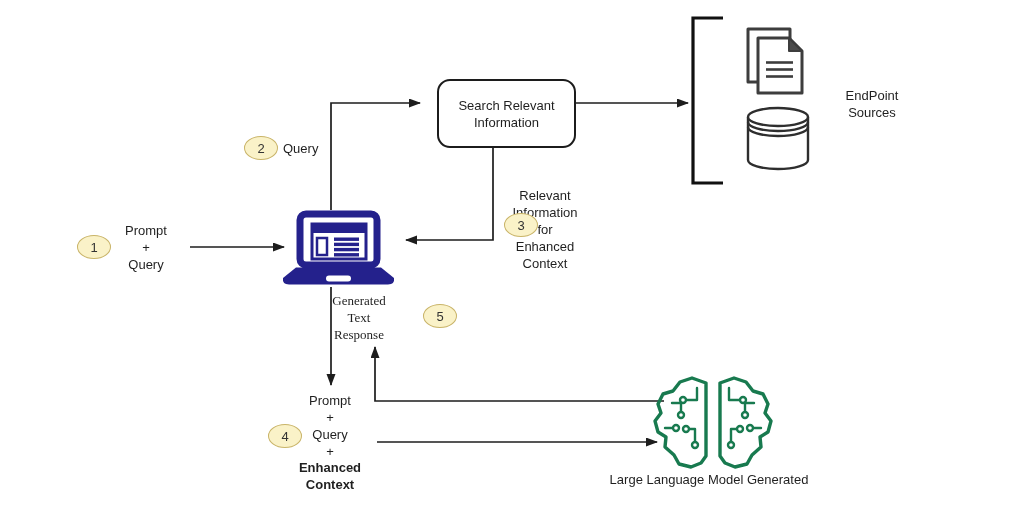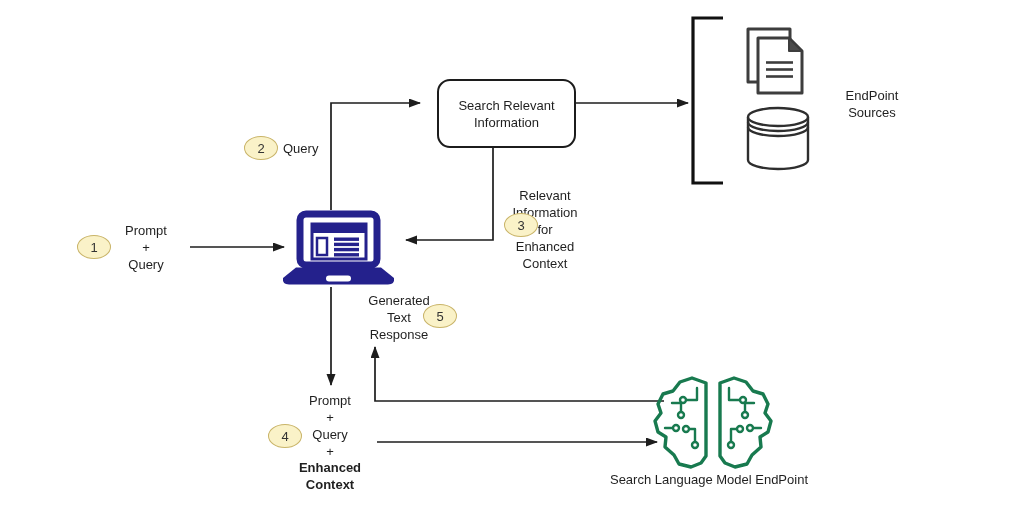--- a/index.html
+++ b/index.html
@@ -125,26 +125,26 @@
 Information
 for
 Enhanced
 Context</div>
   <div class="lbl" style="left:287px;top:392px;width:86px;">Prompt
 +
 Query
 +</div>
   <div class="lbl bold" style="left:287px;top:459px;width:86px;">Enhanced
 Context</div>
-  <div class="lbl" style="left:354px;top:292px;width:90px;">Generated
+  <div class="lbl" style="left:314px;top:292px;width:90px;font-family:Liberation Serif, serif;">Generated
 Text
 Response</div>
   <div class="lbl" style="left:820px;top:87px;width:104px;">EndPoint
 Sources</div>
-  <div class="lbl" style="left:597px;top:471px;width:224px;">Search Language Model EndPoint</div>
+  <div class="lbl" style="left:597px;top:471px;width:224px;">Large Language Model Generated</div>
 
   <div class="badge" style="left:77px;top:235px;">1</div>
   <div class="badge" style="left:244px;top:136px;">2</div>
   <div class="badge" style="left:504px;top:213px;">3</div>
   <div class="badge" style="left:268px;top:424px;">4</div>
   <div class="badge" style="left:423px;top:304px;">5</div>
 
 </div>
 
 </body></html>

